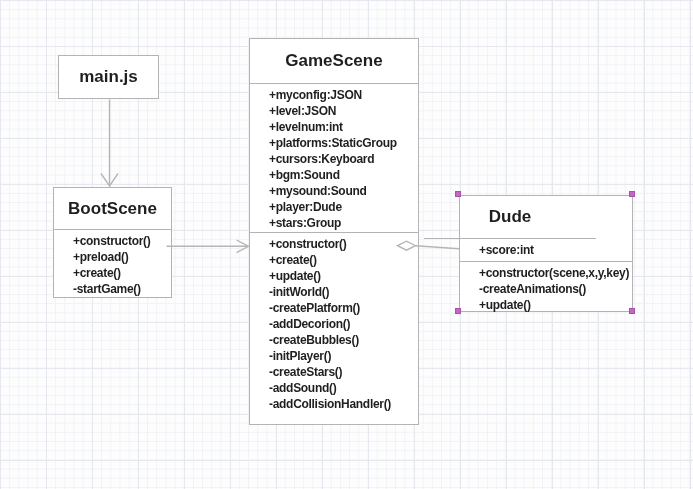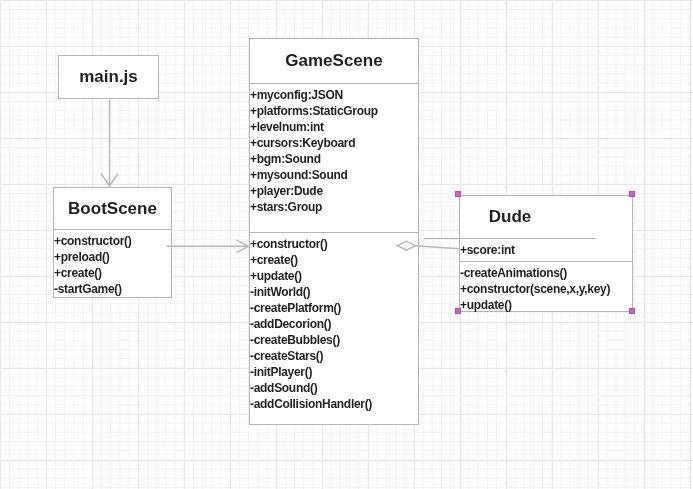--- a/index.html
+++ b/index.html
@@ -16,21 +16,21 @@
   }
   .class-box{
     position:absolute;box-sizing:border-box;
     background:#ffffff;border:1px solid #b3b3b3;
     color:#1f1f1f;display:flex;flex-direction:column;
   }
   .class-title{
     box-sizing:border-box;flex:0 0 auto;display:flex;align-items:center;justify-content:center;
     font-size:17px;font-weight:bold;white-space:nowrap;color:#1f1f1f;
   }
-  .section{box-sizing:border-box;flex:0 0 auto;padding:3px 0 0 0;overflow:visible;}
+  .section{box-sizing:border-box;flex:0 0 auto;padding:3px 0 0 19px;overflow:visible;}
   .section.grow{flex:1 1 auto;}
   .divider-b{border-bottom:1px solid #b3b3b3;}
   .member{font-size:12px;font-weight:bold;line-height:16px;letter-spacing:-0.3px;white-space:nowrap;color:#1f1f1f;}
   
   #box-mainjs{left:58px;top:55px;width:101px;height:44px;}
   #box-bootscene{left:47px;top:187px;width:119px;height:111px;margin-left:6px;}
   #box-bootscene .class-title{height:42px;}
   #box-gamescene{left:249px;top:38px;width:170px;height:387px;}
   #box-gamescene .class-title{height:45px;}
   #box-gamescene .attrs{height:149px;}
@@ -62,51 +62,52 @@
         <div class="member">+preload()</div>
         <div class="member">+create()</div>
         <div class="member">-startGame()</div>
       </div>
   </div>
 
   <div class="class-box" id="box-gamescene">
     <div class="class-title divider-b">GameScene</div>
     <div class="section attrs divider-b">
         <div class="member">+myconfig:JSON</div>
+        <div class="member">+level:JSON</div>
+        <div class="member">+levelnum:int</div>
         <div class="member">+platforms:StaticGroup</div>
-        <div class="member">+levelnum:int</div>
         <div class="member">+cursors:Keyboard</div>
         <div class="member">+bgm:Sound</div>
         <div class="member">+mysound:Sound</div>
         <div class="member">+player:Dude</div>
         <div class="member">+stars:Group</div>
       </div>
     <div class="section grow">
         <div class="member">+constructor()</div>
         <div class="member">+create()</div>
         <div class="member">+update()</div>
         <div class="member">-initWorld()</div>
         <div class="member">-createPlatform()</div>
         <div class="member">-addDecorion()</div>
         <div class="member">-createBubbles()</div>
+        <div class="member">-initPlayer()</div>
         <div class="member">-createStars()</div>
-        <div class="member">-initPlayer()</div>
         <div class="member">-addSound()</div>
         <div class="member">-addCollisionHandler()</div>
       </div>
   </div>
 
   <div class="class-box" id="box-dude">
     <div class="class-title divider-b">Dude</div>
     <div class="section attrs divider-b">
         <div class="member">+score:int</div>
       </div>
     <div class="section grow">
+        <div class="member">+constructor(scene,x,y,key)</div>
         <div class="member">-createAnimations()</div>
-        <div class="member">+constructor(scene,x,y,key)</div>
         <div class="member">+update()</div>
       </div>
   </div>
 
   <svg id="edges" viewBox="0 0 693 489" xmlns="http://www.w3.org/2000/svg">
 
     <g stroke="#b6b6b6" stroke-width="1.4" fill="none">
       <path d="M109.5,99.5 L109.5,185"></path>
       <path d="M101,173.5 L109.5,186 L118,173.5"></path>
     </g>

